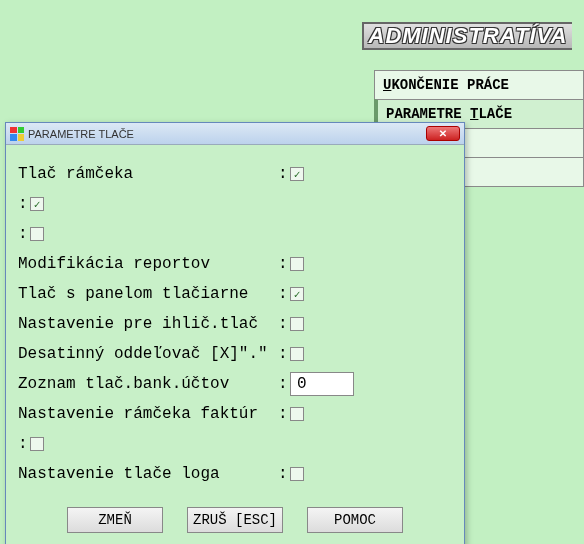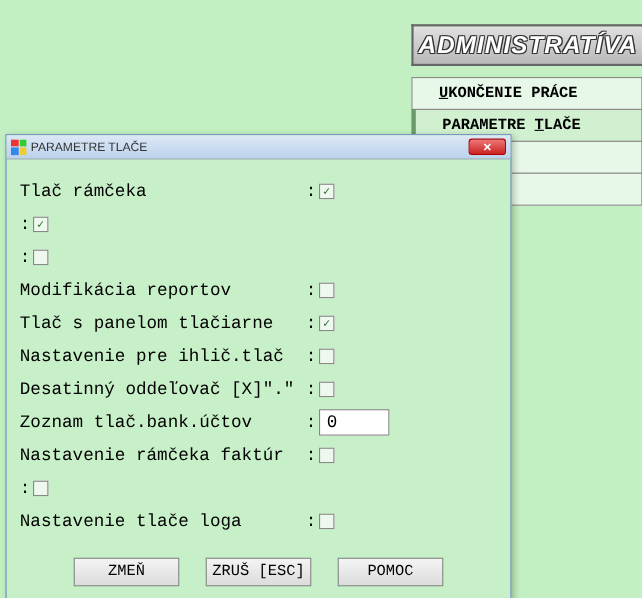--- a/index.html
+++ b/index.html
@@ -7,23 +7,23 @@
     width: 584px;
     height: 544px;
     background: #c2f0c2;
     font-family: "Courier New", monospace;
     position: relative;
     overflow: hidden;
   }
   .banner {
     position: absolute;
     top: 22px;
-    right: 0;
+    right: 12px;
     width: 210px;
-    height: 38px;
+    height: 28px;
     background: linear-gradient(#e0e0e0, #b8b8b8);
     border: 2px solid #666;
     border-right: none;
     display: flex;
     align-items: center;
     justify-content: center;
     font-family: Arial, sans-serif;
     font-size: 22px;
     font-weight: 900;
     font-style: italic;
@@ -36,21 +36,21 @@
     top: 70px;
     right: 0;
     width: 210px;
   }
   .menu-item {
     height: 30px;
     border: 1px solid #8a8a8a;
     background: #e8f8e8;
     display: flex;
     align-items: center;
-    padding-left: 24px;
+    padding-left: 8px;
     font-weight: bold;
     font-size: 14px;
     margin-bottom: -1px;
     font-family: "Courier New", monospace;
   }
   .menu-item.active {
     background: #d0f0d0;
     border-left: 4px solid #6a9a6a;
   }
   .menu-item .ul { text-decoration: underline; }

